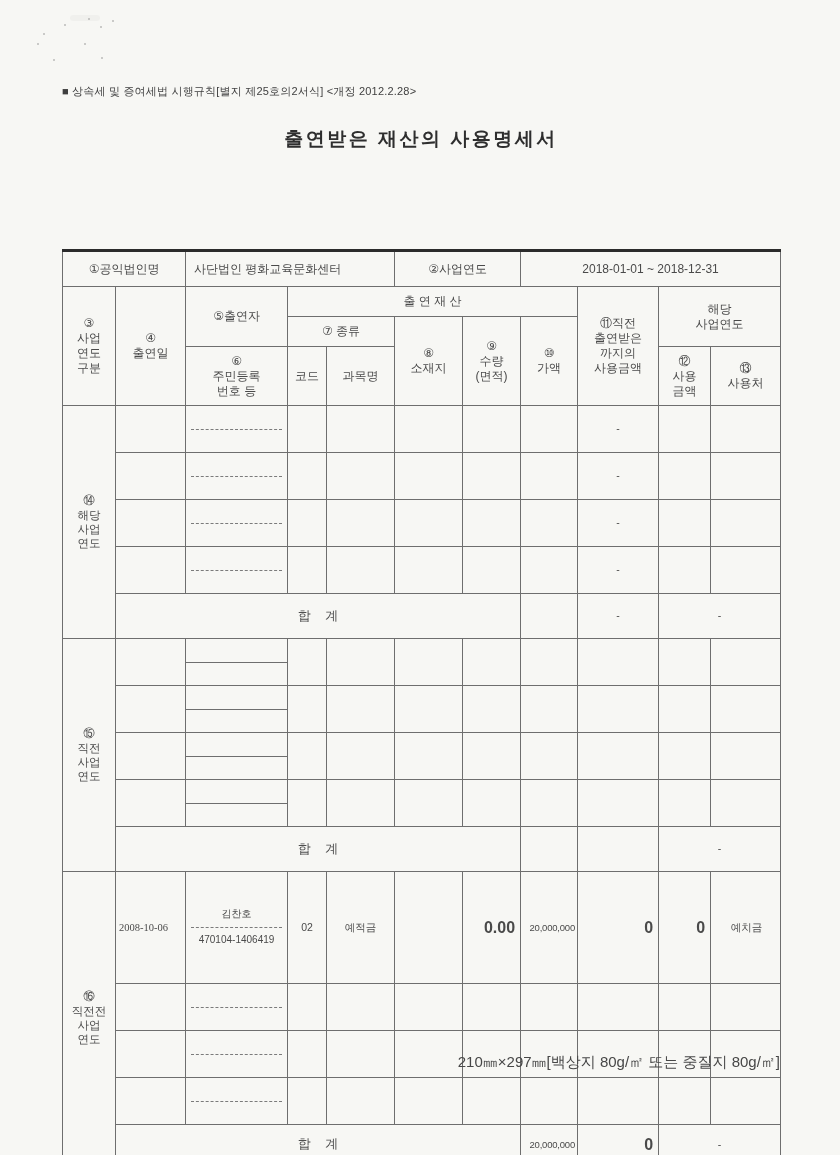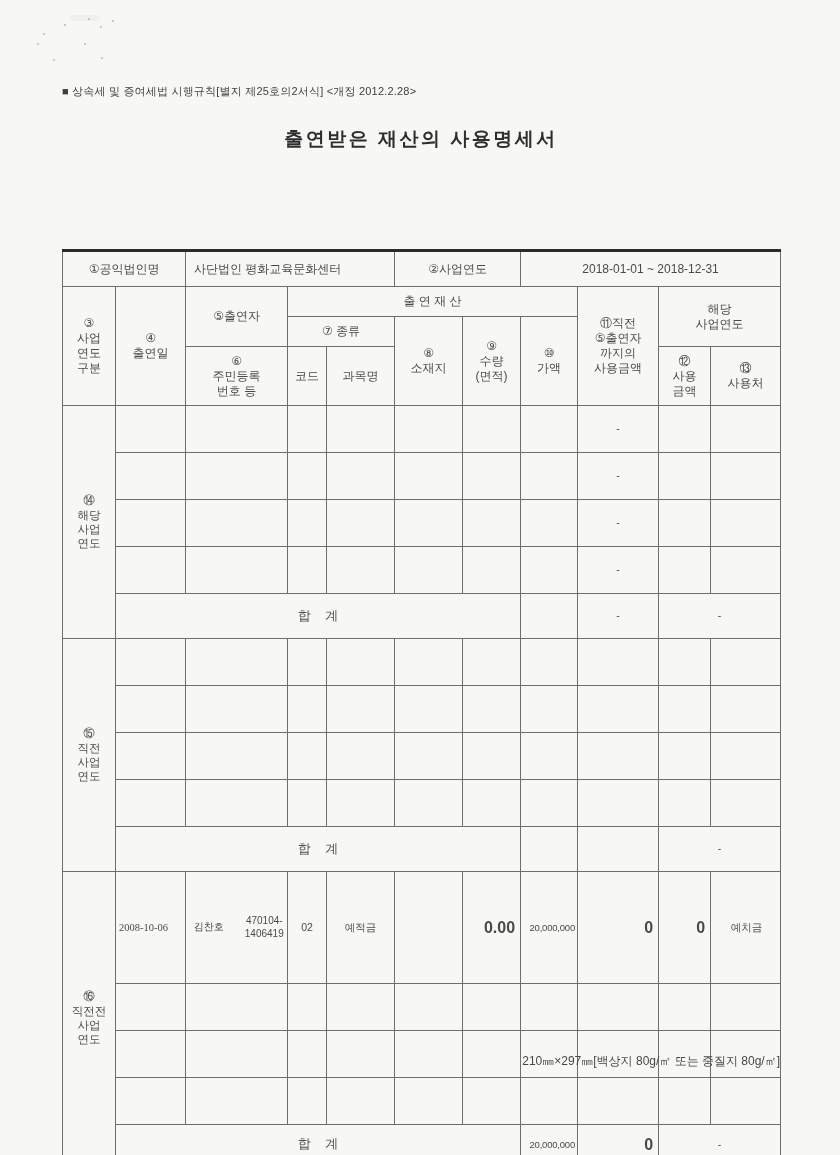--- a/index.html
+++ b/index.html
@@ -42,31 +42,31 @@
     padding:1px 2px;overflow:hidden;
   }
   td.vleft{text-align:left;padding-left:8px;}
   td.small{font-size:10.5px;}
   td.numr{font-size:16px;text-align:right;padding-right:5px;font-weight:bold;}
   td.numtight{font-size:9.5px;text-align:right;padding-right:2px;letter-spacing:-.2px;}
   td.place{font-size:10.5px;text-align:center;padding-left:4px;}
   td.total{font-size:13px;color:#4f4f4f;}
   td.seclabel{font-size:11.5px;}
   td.splitcell{padding:0;}
-  .split{display:flex;flex-direction:row;height:45px;}
+  .split{display:flex;flex-direction:column;height:45px;}
   .splitL{height:51px;}
   .split .half{flex:1;display:flex;align-items:center;justify-content:center;
     font-size:10px;color:#4a4a4a;}
   .div-dashed{border-top:1px dashed #7b7b7b;margin:0 5px;height:0;}
   .div-solid{border-top:1px solid #6e6e6e;margin:0;height:0;}
   tr.rh36{height:36px;} tr.rh30{height:30px;} tr.rh59{height:59px;}
   tr.rh47{height:47px;} tr.rh45{height:45px;} tr.rh53{height:53px;} tr.rh41{height:41px;}
   .paperspec{
     position:absolute;left:62px;top:1053px;width:718px;
-    text-align:right;font-size:12px;color:#474747;
+    text-align:right;font-size:15px;color:#474747;
   }
 </style>
 </head>
 <body>
 
 <div class="page">
 
   <div>
     <span class="speck" style="left:88px;top:18px;width:2px;height:2px;"></span>
     <span class="speck" style="left:64px;top:24px;width:2px;height:2px;"></span>
@@ -109,21 +109,21 @@
       <tr class="rh30">
         <td rowspan="3">③
 사업
 연도
 구분</td>
         <td rowspan="3">④
 출연일</td>
         <td rowspan="2">⑤출연자</td>
         <td colspan="5">출 연 재 산</td>
         <td rowspan="3">⑪직전
-⑤출연자
+출연받은
 까지의
 사용금액</td>
         <td colspan="2" rowspan="2">해당
 사업연도</td>
       </tr>
       <tr class="rh30">
         <td colspan="2">⑦ 종류</td>
         <td rowspan="2">⑧
 소재지</td>
         <td rowspan="2">⑨

